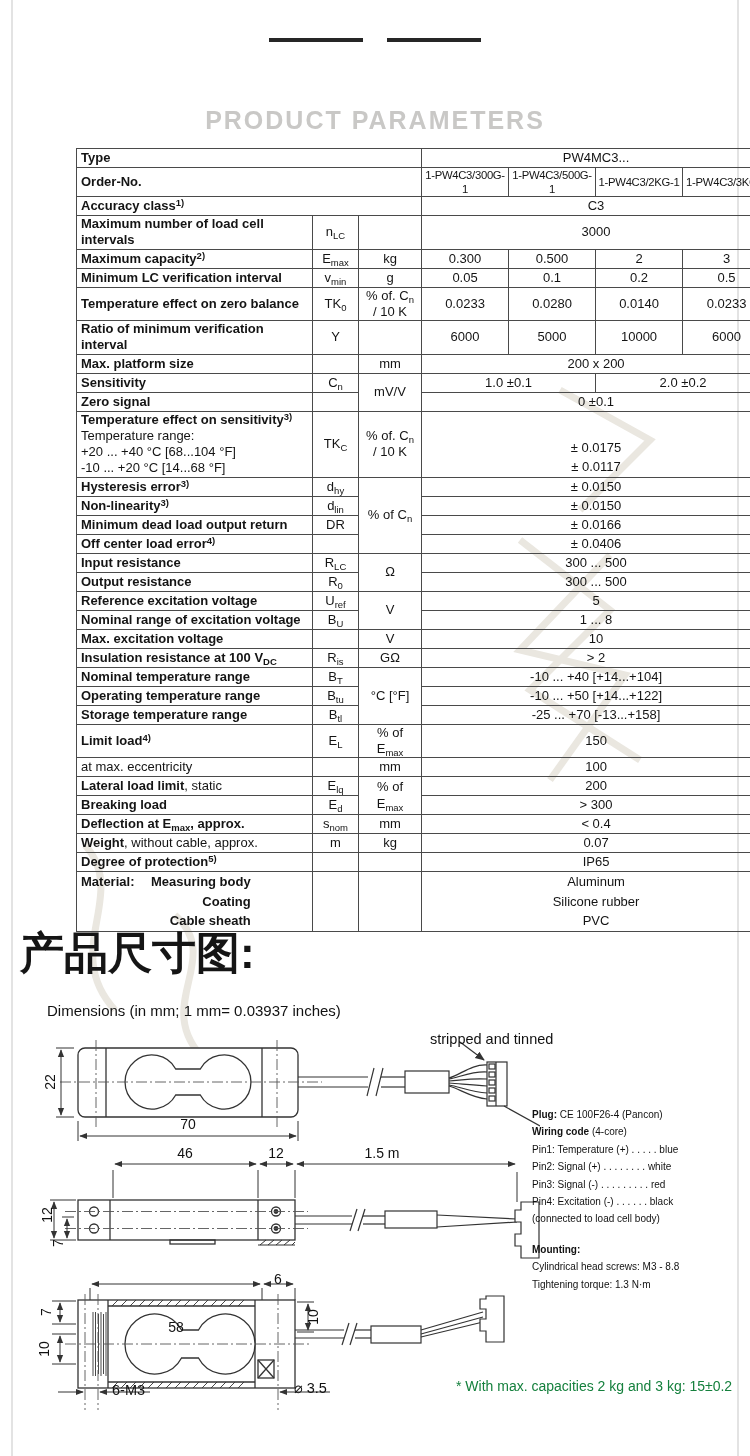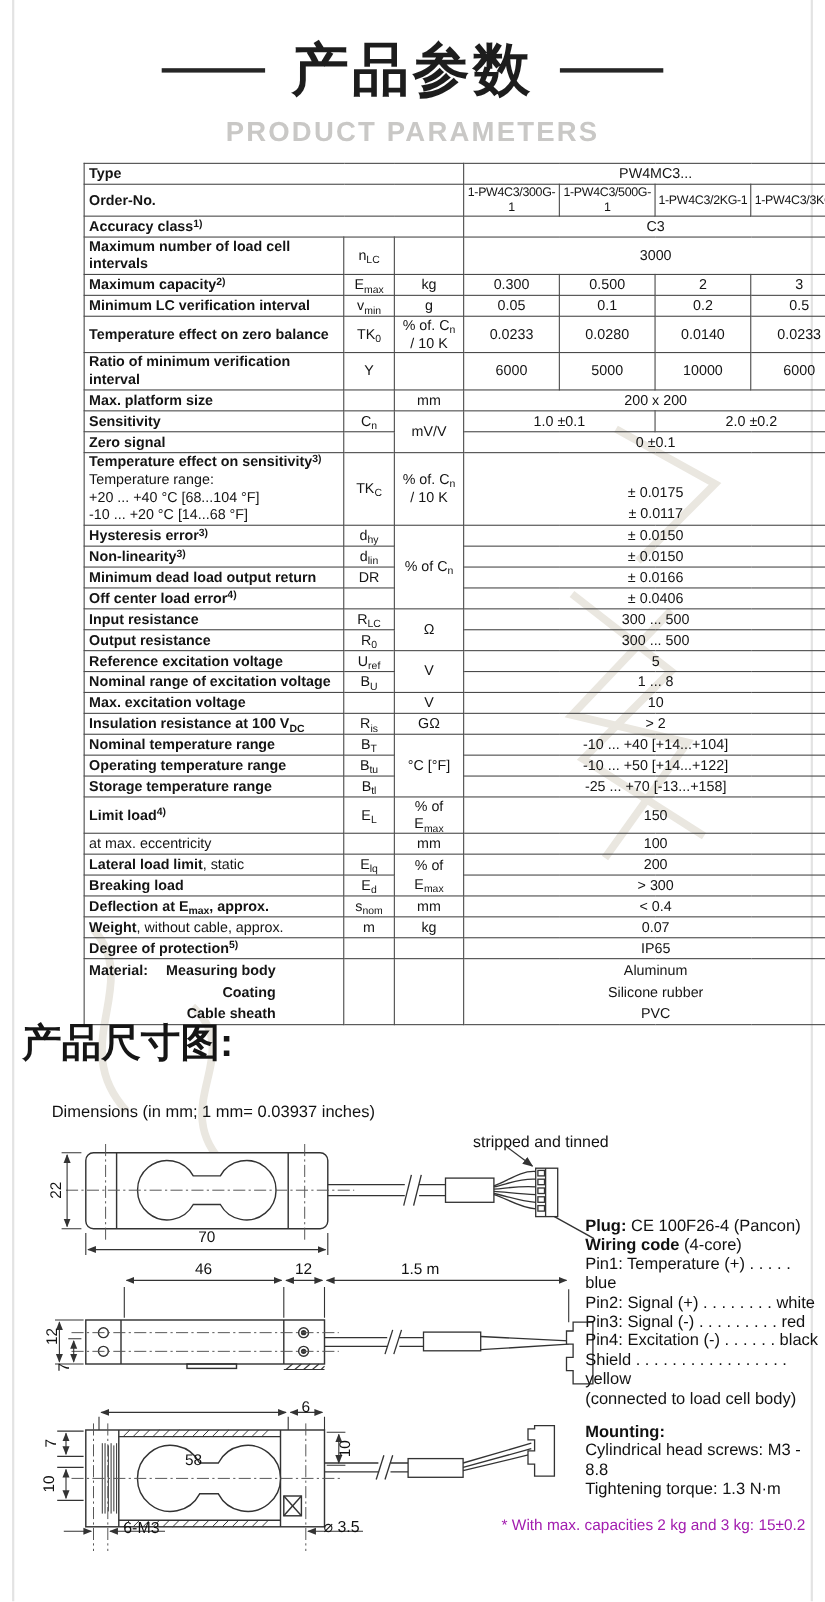--- a/index.html
+++ b/index.html
@@ -26,51 +26,50 @@
   td.sm{font-size:11.3px;padding:0 1px;letter-spacing:-0.3px;}
   td.vb{vertical-align:bottom;padding-bottom:1px;line-height:1.4;}
   td.ind{font-weight:normal;}
   .normal{font-weight:normal;}
   sub{font-size:9.5px;vertical-align:-3px;line-height:0;}
   sup{font-size:9.5px;vertical-align:4px;line-height:0;}
   .matcap{font-weight:bold;display:inline-block;vertical-align:top;width:70px;line-height:19.5px;}
   .matitems{font-weight:bold;display:inline-block;vertical-align:top;line-height:19.5px;text-align:right;}
   td.mlv{line-height:19.5px;}
   
-  .h2{position:absolute;left:20px;top:924px;font-size:36px;font-weight:bold;color:#151515;z-index:1;}
+  .h2{position:absolute;left:20px;top:924px;font-size:44px;font-weight:bold;color:#151515;z-index:1;}
   .dims-note{position:absolute;left:47px;top:1002px;font-size:15px;color:#111;z-index:1;}
   .d{position:absolute;z-index:1;}
   .dim-label{position:absolute;font-size:14px;color:#111;text-align:center;z-index:2;line-height:14px;}
   .rot{transform:rotate(-90deg);}
   .ann{position:absolute;font-size:14.5px;color:#111;z-index:2;}
   .tiny{font-size:7.5px;letter-spacing:0;color:#222;white-space:nowrap;}
-  .wiring{position:absolute;left:532px;top:1106px;width:216px;font-size:15px;line-height:17.4px;color:#111;z-index:2;}
+  .wiring{position:absolute;left:532px;top:1106px;width:216px;font-size:10px;line-height:17.4px;color:#111;z-index:2;}
   .wiring b{font-weight:bold;}
   .wiring .gap{height:13px;}
-  .foot{position:absolute;left:456px;top:1378px;font-size:14px;color:#a21caf;z-index:2;}
+  .foot{position:absolute;left:456px;top:1378px;font-size:14px;color:#15803d;z-index:2;}
 </style>
 </head>
 <body>
 
 <svg class="wm" width="750" height="1456">
   <g stroke="#eae7e0" stroke-width="7" fill="none">
     <path d="M520,540 L610,610 L530,690 L640,760"></path>
     <path d="M610,555 L520,650 L625,675 L550,780"></path>
     <path d="M560,390 L650,440 L580,510"></path>
     <path d="M85,845 C130,895 60,950 115,1010"></path>
     <path d="M175,915 C225,960 150,1005 205,1060"></path>
   </g>
 </svg>
 
 <div class="edge" style="left:11px"></div>
 <div class="edge" style="left:737px"></div>
 
 <div class="title-row">
   <span class="dash"></span>
-  <h1 class="title-cn">产品参数</h1>
   <span class="dash"></span>
 </div>
 <div class="subtitle">PRODUCT PARAMETERS</div>
 
 <div class="spec-wrap">
   <table>
     <colgroup>
       <col style="width:236px">
         <col style="width:46px">
         <col style="width:63px">
@@ -512,21 +511,20 @@
 <span class="abs tiny rot" style="left:43px;top:1340px;width:86px;text-align:center">1-PW4C3/300G-1</span>
 <span class="abs tiny rot" style="left:231px;top:1327px;width:60px;text-align:center;font-size:8px">PW4M  C3</span>
 
 <div class="wiring">
   <div><b>Plug:</b><span> CE 100F26-4 (Pancon)</span></div>
   <div><b>Wiring code</b><span> (4-core)</span></div>
   <div>Pin1: Temperature (+)  . . . . .   blue</div>
   <div>Pin2: Signal (+)  . . . . . . . .  white</div>
   <div>Pin3: Signal (-)  . . . . . . . . .  red</div>
   <div>Pin4: Excitation (-)  . . . . . .  black</div>
-  <div>Shield . . . . . . . . . . . . . . . . .  yellow</div>
   <div>(connected to load cell body)</div>
   <div class="gap"></div>
   <div><b>Mounting:</b></div>
   <div>Cylindrical head screws: M3 - 8.8</div>
   <div>Tightening torque: 1.3 N·m</div>
 </div>
 
 <div class="foot">* With max. capacities 2 kg and 3 kg: 15±0.2</div>
 
 </body></html>

